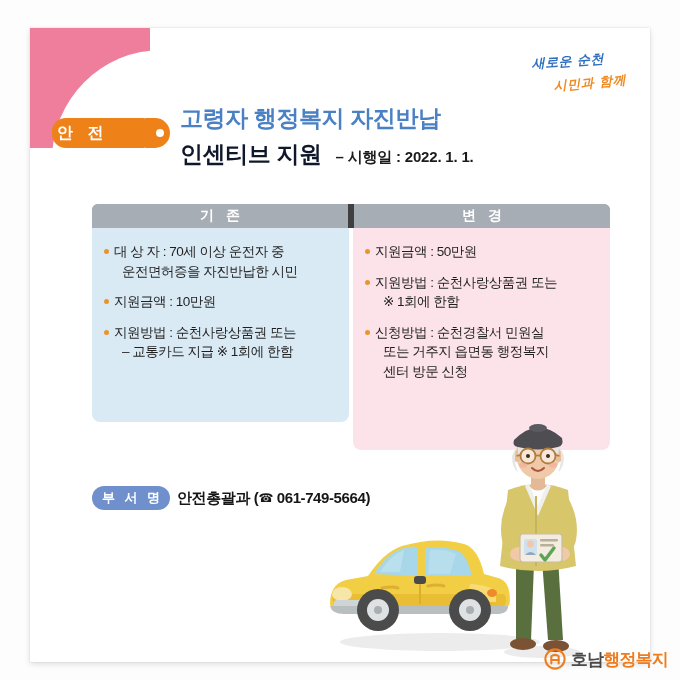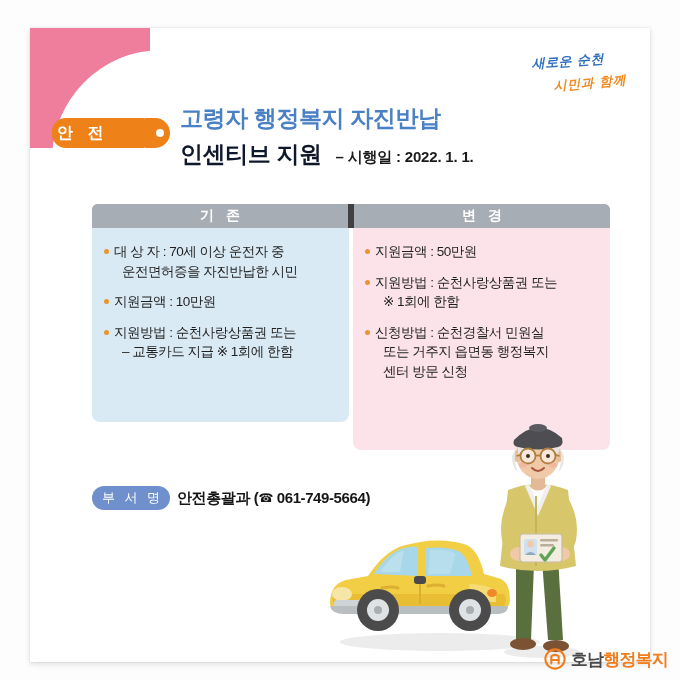--- a/index.html
+++ b/index.html
@@ -257,21 +257,21 @@
   .dept-badge {
     width: 78px;
     height: 24px;
     border-radius: 12px;
     background: #6f90cd;
     display: flex;
     align-items: center;
     justify-content: center;
     color: #ffffff;
     font-size: 13px;
-    font-weight: 400;
+    font-weight: 700;
     letter-spacing: 3px;
     text-indent: 3px;
   }
   .dept-text {
     margin-left: 7px;
     font-size: 15px;
     font-weight: 700;
     color: #161616;
     letter-spacing: -0.4px;
     white-space: nowrap;

